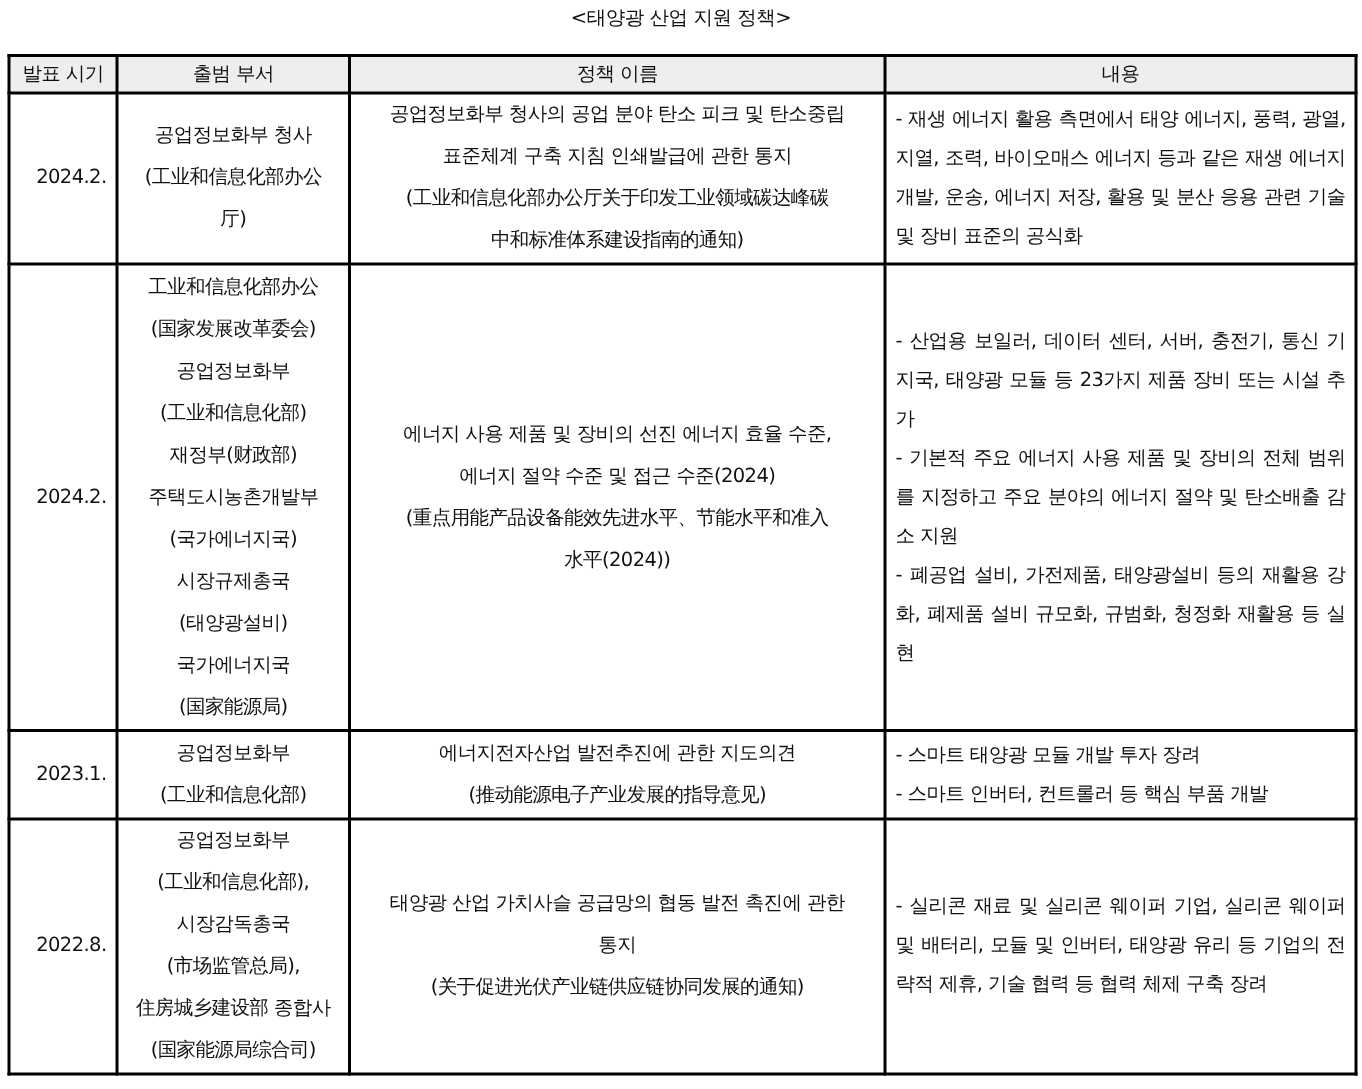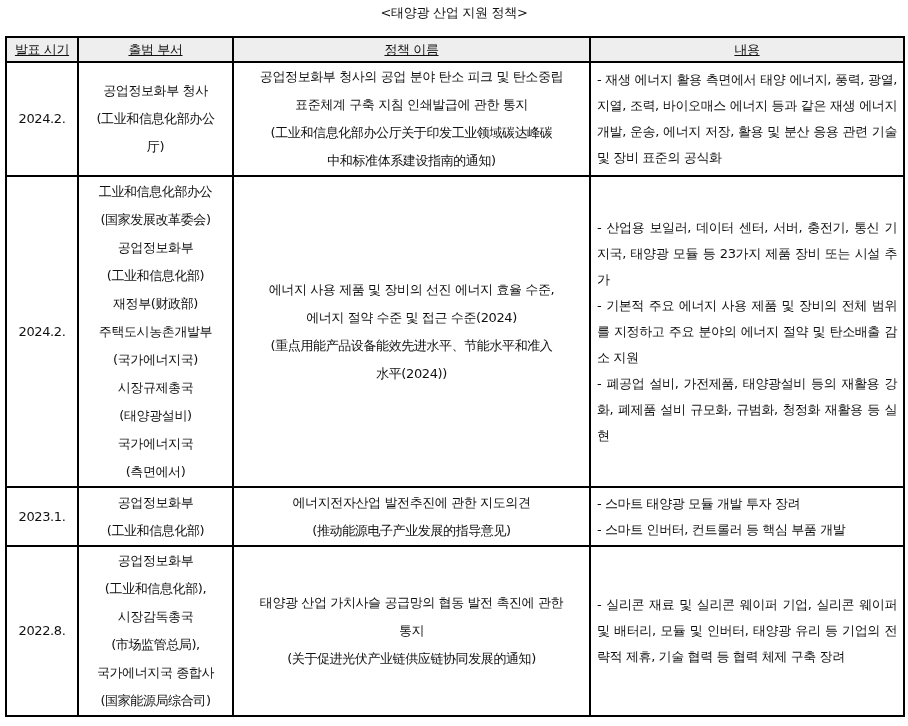--- a/index.html
+++ b/index.html
@@ -40,23 +40,22 @@
       border: 2px solid #000000;
       padding: 0 6px;
       vertical-align: middle;
     }
     table.policy th {
       background: #eeeeee;
       font-weight: normal;
       height: 23px;
       text-align: center;
       line-height: 23px;
-      text-decoration: underline;
     }
-    td.c-date { text-align: center; line-height: 28px; }
+    td.c-date { text-align: right; line-height: 28px; }
     td.c-dept { text-align: center; line-height: 28px; margin-top: 16px; }
     td.c-name { text-align: center; line-height: 28px; margin-left: 23px; }
     td.c-desc { text-align: justify; line-height: 26px; padding: 0 6px 0 6px; }
     .line { display: block; }
     .row1 td { height: 112px; }
     .row2 td { height: 309px; }
     .row3 td { height: 57px; }
     .row4 td { height: 167px; }
   </style>
 </head>
@@ -105,21 +104,21 @@
         <span class="line">工业和信息化部办公</span>
         <span class="line">(国家发展改革委会)</span>
         <span class="line">공업정보화부</span>
         <span class="line">(工业和信息化部)</span>
         <span class="line">재정부(财政部)</span>
         <span class="line">주택도시농촌개발부</span>
         <span class="line">(국가에너지국)</span>
         <span class="line">시장규제총국</span>
         <span class="line">(태양광설비)</span>
         <span class="line">국가에너지국</span>
-        <span class="line">(측면에서)</span>
+        <span class="line">(国家能源局)</span>
       </td>
       <td class="c-name">
         <span class="line">에너지 사용 제품 및 장비의 선진 에너지 효율 수준,</span>
         <span class="line">에너지 절약 수준 및 접근 수준(2024)</span>
         <span class="line">(重点用能产品设备能效先进水平、节能水平和准入</span>
         <span class="line">水平(2024))</span>
       </td>
       <td class="c-desc">
         <span class="line">- 산업용 보일러, 데이터 센터, 서버, 충전기, 통신 기지국, 태양광 모듈 등 23가지 제품 장비 또는 시설 추가</span>
         <span class="line">- 기본적 주요 에너지 사용 제품 및 장비의 전체 범위를 지정하고 주요 분야의 에너지 절약 및 탄소배출 감소 지원</span>
@@ -143,21 +142,21 @@
       </td>
     </tr>
 
     <tr class="row4">
       <td class="c-date">2022.8.</td>
       <td class="c-dept">
         <span class="line">공업정보화부</span>
         <span class="line">(工业和信息化部),</span>
         <span class="line">시장감독총국</span>
         <span class="line">(市场监管总局),</span>
-        <span class="line">국가에너지국 종합사</span>
+        <span class="line">住房城乡建设部 종합사</span>
         <span class="line">(国家能源局综合司)</span>
       </td>
       <td class="c-name">
         <span class="line">태양광 산업 가치사슬 공급망의 협동 발전 촉진에 관한</span>
         <span class="line">통지</span>
         <span class="line">(关于促进光伏产业链供应链协同发展的通知)</span>
       </td>
       <td class="c-desc">
         <span class="line">- 실리콘 재료 및 실리콘 웨이퍼 기업, 실리콘 웨이퍼 및 배터리, 모듈 및 인버터, 태양광 유리 등 기업의 전략적 제휴, 기술 협력 등 협력 체제 구축 장려</span>
       </td>

